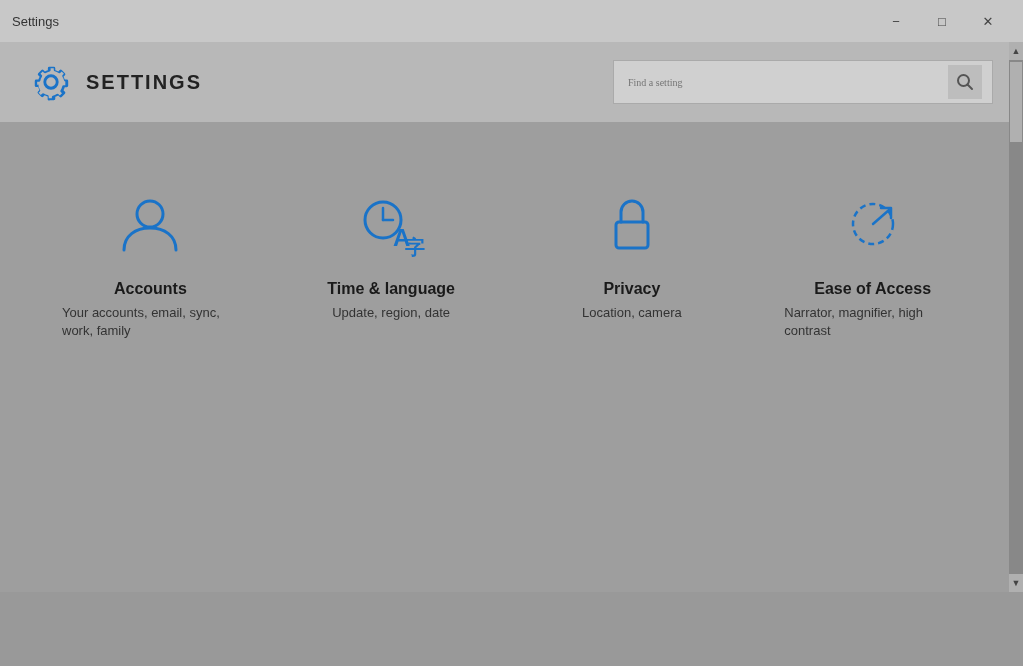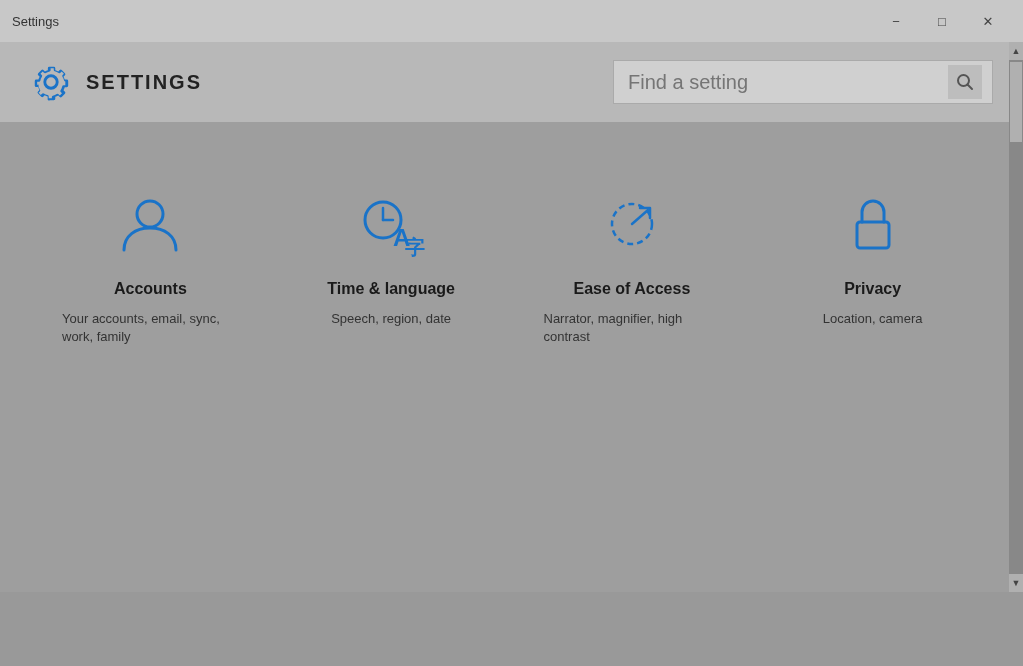--- a/index.html
+++ b/index.html
@@ -94,22 +94,23 @@
       width: 380px;
       height: 44px;
       padding: 0 10px 0 14px;
     }
 
     .search-input {
       background: transparent;
       border: none;
       outline: none;
       flex: 1;
-      font-size: 20px;
+      font-size: 10px;
       color: #444;
+      font-family: Liberation Serif, serif;
     }
 
     .search-icon-btn {
       width: 34px;
       height: 34px;
       display: flex;
       align-items: center;
       justify-content: center;
       color: #555;
       cursor: pointer;
@@ -156,21 +157,21 @@
       height: 80px;
       display: flex;
       align-items: center;
       justify-content: center;
     }
 
     .tile-text {
       display: flex;
       flex-direction: column;
       align-items: center;
-      gap: 12px;
+      gap: 6px;
     }
 
     .tile-title {
       font-size: 16px;
       font-weight: 600;
       color: #1a1a1a;
     }
 
     .tile-subtitle {
       font-size: 13px;
@@ -301,52 +302,52 @@
 
             <line x1="28" y1="32" x2="28" y2="20" stroke="#1a73c8" stroke-width="2.5" stroke-linecap="round"></line>
             <line x1="28" y1="32" x2="38" y2="32" stroke="#1a73c8" stroke-width="2.5" stroke-linecap="round"></line>
 
             <text x="38" y="58" font-size="24" font-weight="700" fill="#1a73c8" font-family="Arial">A</text>
             <text x="50" y="66" font-size="20" font-weight="700" fill="#1a73c8" font-family="serif">字</text>
           </svg>
         </div>
         <div class="tile-text">
           <span class="tile-title">Time &amp; language</span>
-          <span class="tile-subtitle">Speech, region, date</span>
+          <span class="tile-subtitle">Update, region, date</span>
         </div>
       </div>
 
       <div class="settings-tile">
         <div class="tile-icon">
           <svg width="72" height="72" viewBox="0 0 72 72" fill="none" xmlns="http://www.w3.org/2000/svg">
 
+            <rect x="20" y="34" width="32" height="26" rx="3" stroke="#1a73c8" stroke-width="3" fill="none"></rect>
+
+            <path d="M25 34V24a11 11 0 0 1 22 0v10" stroke="#1a73c8" stroke-width="3" fill="none" stroke-linecap="round"></path>
+          </svg>
+        </div>
+        <div class="tile-text">
+          <span class="tile-title">Privacy</span>
+          <span class="tile-subtitle">Location, camera</span>
+        </div>
+      </div>
+
+      <div class="settings-tile">
+        <div class="tile-icon">
+          <svg width="72" height="72" viewBox="0 0 72 72" fill="none" xmlns="http://www.w3.org/2000/svg">
+
             <circle cx="36" cy="36" r="20" stroke="#1a73c8" stroke-width="2.5" fill="none" stroke-dasharray="6 4"></circle>
 
             <line x1="36" y1="36" x2="52" y2="22" stroke="#1a73c8" stroke-width="2.5" stroke-linecap="round"></line>
             <polyline points="44,20 54,20 54,30" stroke="#1a73c8" stroke-width="2.5" fill="none" stroke-linejoin="round" stroke-linecap="round"></polyline>
           </svg>
         </div>
         <div class="tile-text">
           <span class="tile-title">Ease of Access</span>
           <span class="tile-subtitle">Narrator, magnifier, high contrast</span>
-        </div>
-      </div>
-
-      <div class="settings-tile">
-        <div class="tile-icon">
-          <svg width="72" height="72" viewBox="0 0 72 72" fill="none" xmlns="http://www.w3.org/2000/svg">
-
-            <rect x="20" y="34" width="32" height="26" rx="3" stroke="#1a73c8" stroke-width="3" fill="none"></rect>
-
-            <path d="M25 34V24a11 11 0 0 1 22 0v10" stroke="#1a73c8" stroke-width="3" fill="none" stroke-linecap="round"></path>
-          </svg>
-        </div>
-        <div class="tile-text">
-          <span class="tile-title">Privacy</span>
-          <span class="tile-subtitle">Location, camera</span>
         </div>
       </div>
 
     </div>
 
 
   </div>
 
   <div class="scrollbar">
     <div class="scrollbar-up">▲</div>

